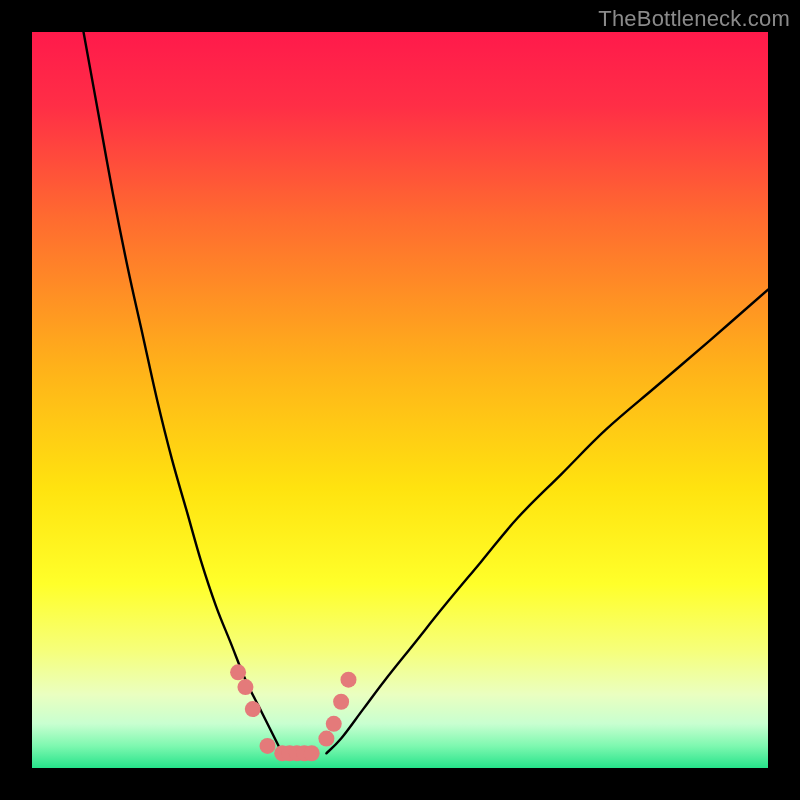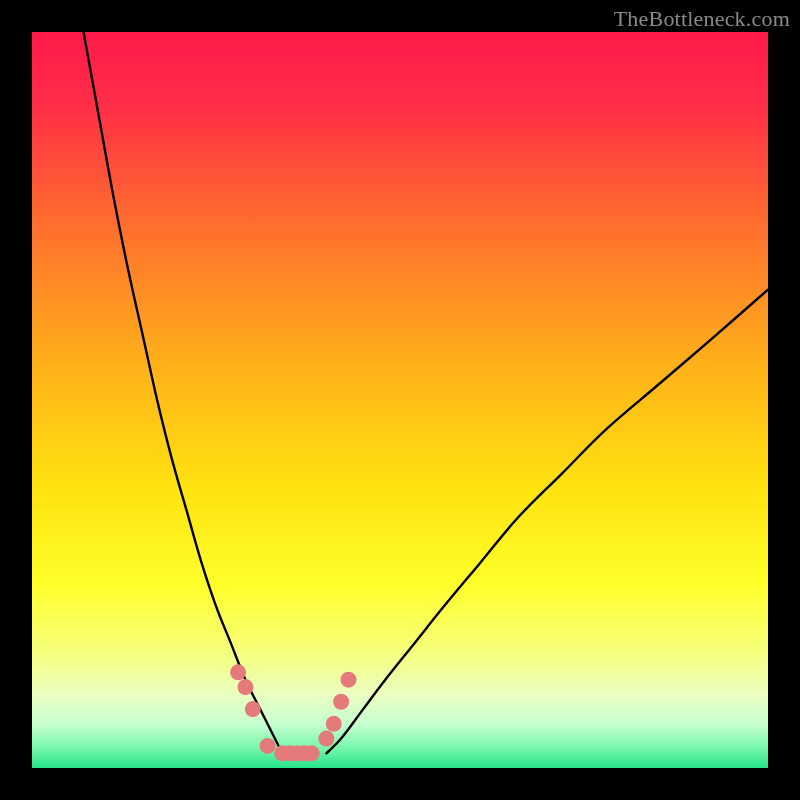--- a/index.html
+++ b/index.html
@@ -42,21 +42,20 @@
     height: 736px;
   }
   .watermark {
     position: absolute;
     top: 6px;
     right: 10px;
     color: #8a8a8a;
     font-size: 22px;
     font-weight: 500;
     letter-spacing: 0.2px;
-    font-family: Liberation Serif, serif;
   }
 </style>
 </head>
 <body>
 
 <div class="frame">
   <div class="plot">
     <svg class="gradient" viewBox="0 0 736 736" preserveAspectRatio="none">
       <defs>
         <linearGradient id="bg" x1="0" y1="0" x2="0" y2="1">

